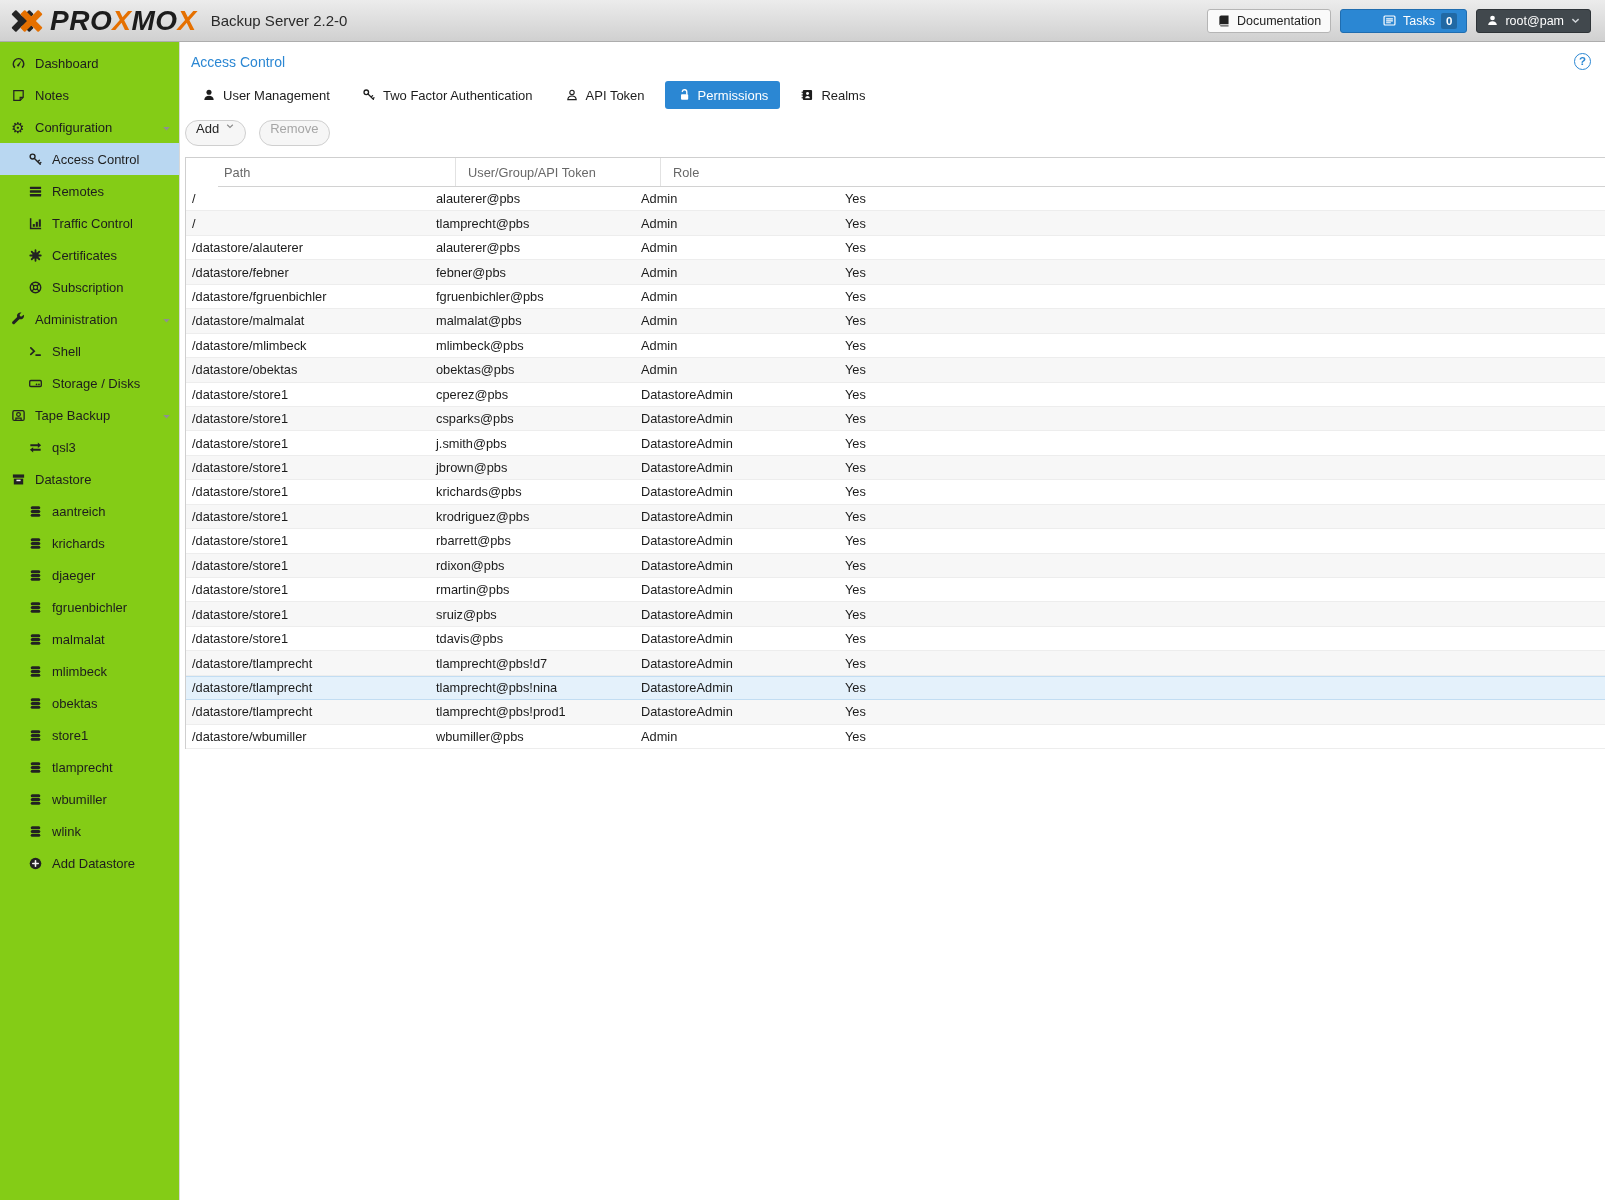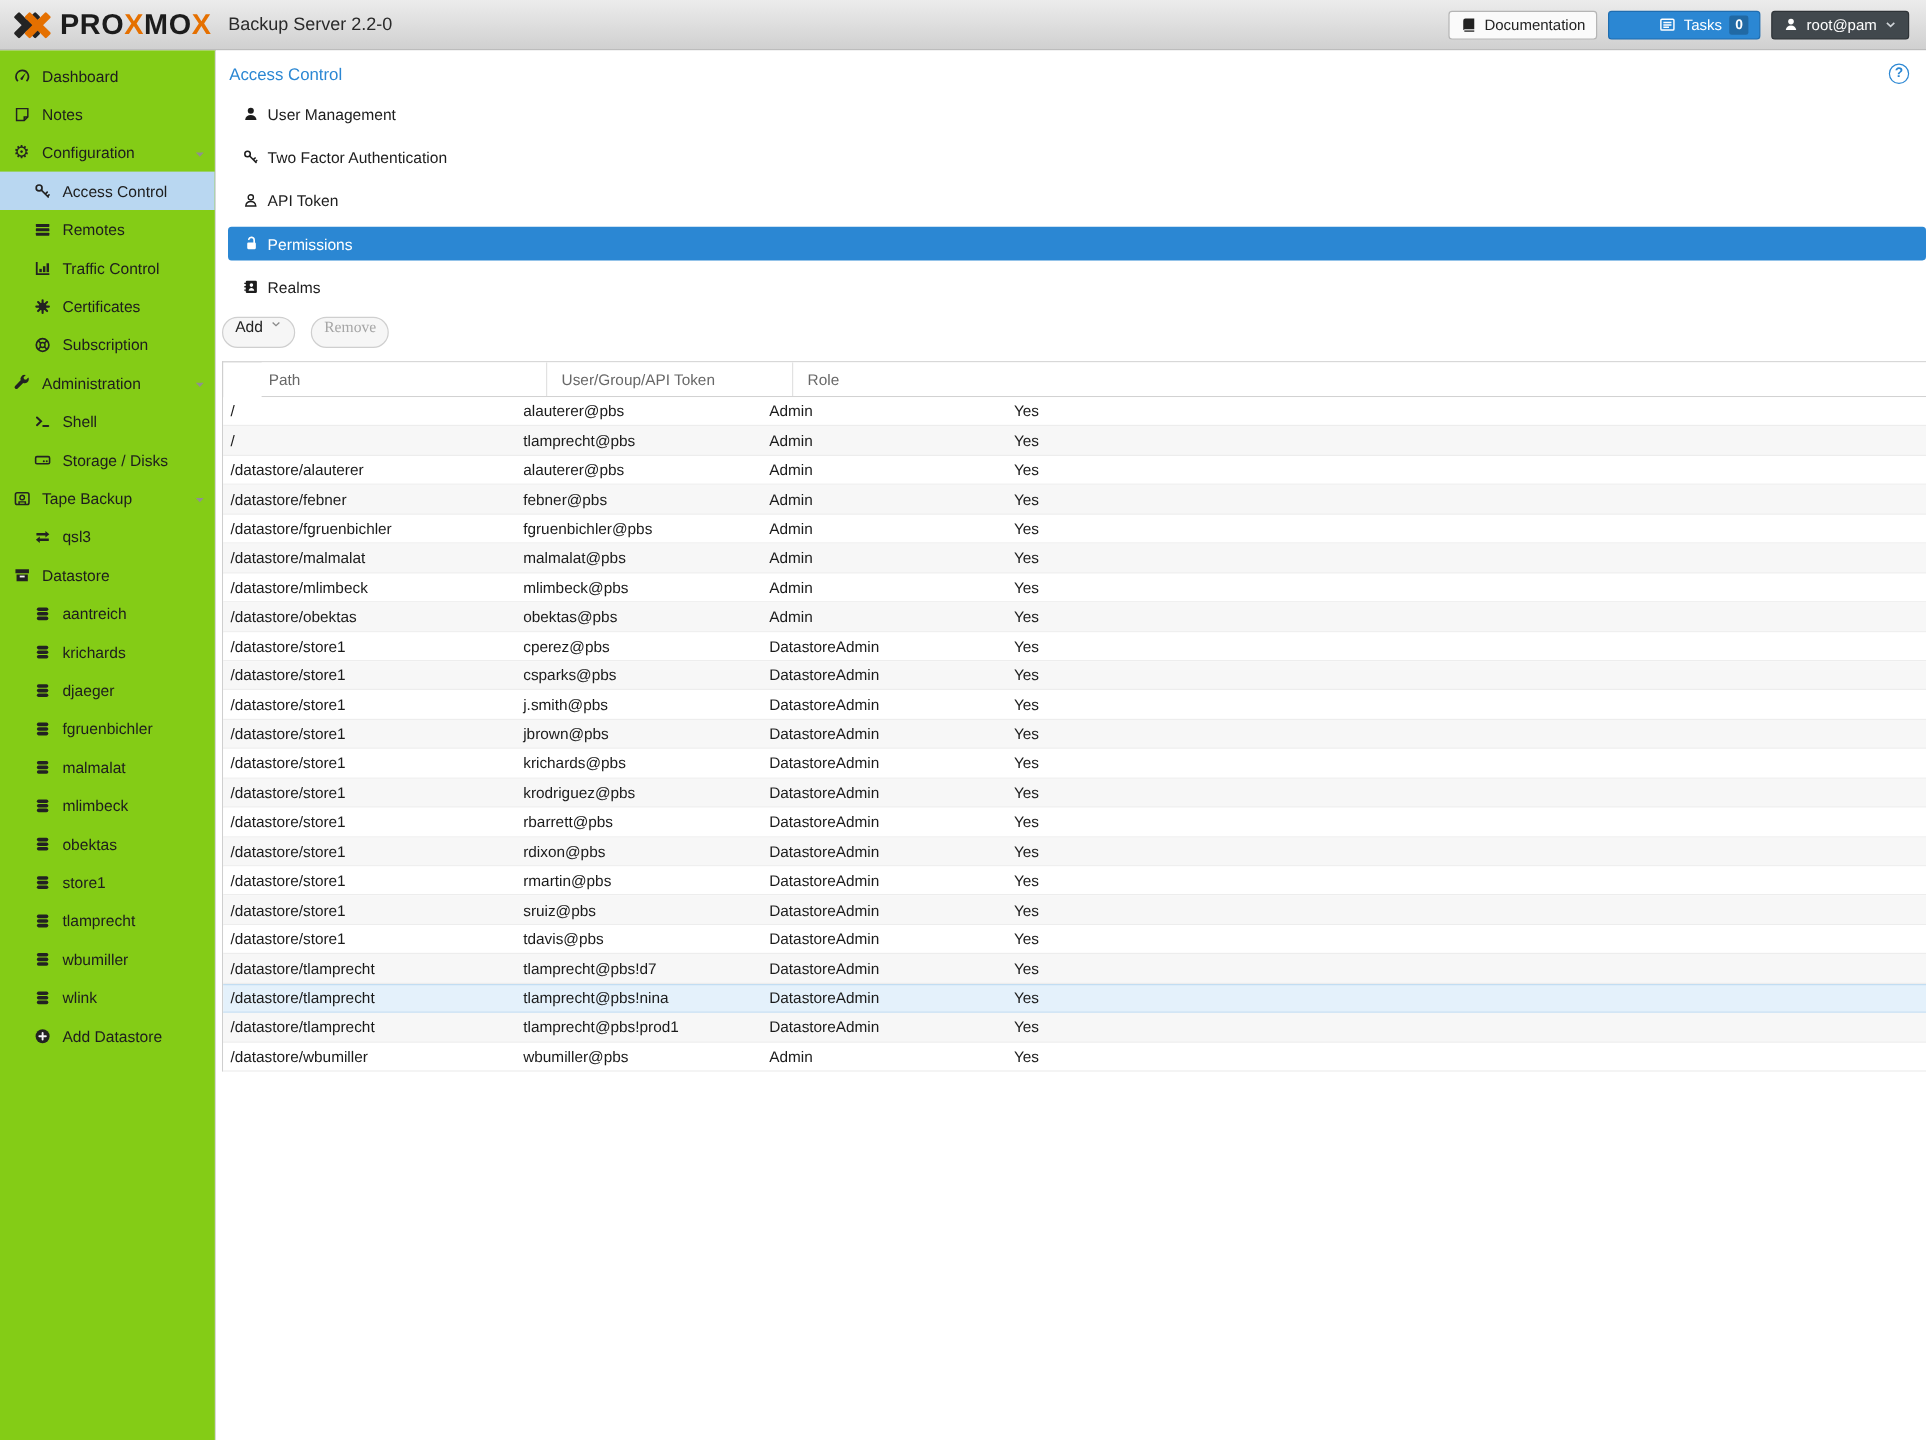--- a/index.html
+++ b/index.html
@@ -20,21 +20,21 @@
     -webkit-font-smoothing:antialiased;
   }
   
   .topbar{
     height:42px;display:flex;align-items:center;justify-content:space-between;
     background:linear-gradient(#ececec,#d0d0d0);
     border-bottom:1px solid #adadad;padding:0 14px 0 8px;
   }
   .brand{display:flex;align-items:center;}
   .logo-mark{display:inline-flex;margin-right:4px;}
-  .logo-word{font-weight:bold;font-size:24px;letter-spacing:.5px;color:#1c1c1c;}
+  .logo-word{font-weight:bold;font-size:28px;letter-spacing:.5px;color:#1c1c1c;font-style:italic;}
   .logo-word .seg-orange{color:var(--orange);}
   .topbar-subtitle{font-size:15px;color:#2a2a2a;margin-left:14px;}
   .topbar-right{display:flex;align-items:center;gap:9px;}
   .tb-btn{
     display:inline-flex;align-items:center;gap:6px;height:24px;
     border-radius:3px;padding:0 9px;font-size:12.5px;cursor:pointer;
     border:1px solid #b5b5b5;background:#fafafa;color:#222;
     font-family:inherit;
   }
   .tb-btn .icon{display:inline-flex;}
@@ -66,37 +66,37 @@
   .main{flex:1;background:#fff;overflow:hidden;}
   
   .panel-header{display:flex;align-items:center;justify-content:space-between;padding:11px 14px 0 11px;}
   .panel-title{color:var(--accent);font-size:14px;}
   .help-badge{
     width:17px;height:17px;border:1.4px solid var(--accent);border-radius:50%;
     color:var(--accent);font-size:11.5px;line-height:14.5px;text-align:center;cursor:pointer;
     font-weight:bold;
   }
   
-  .tabbar{display:flex;gap:8px;margin:11px 0 0 10px;flex-direction:column;}
+  .tabbar{display:flex;gap:8px;margin:11px 0 0 10px;}
   .tab{
     display:inline-flex;align-items:center;gap:7px;height:28px;padding:0 12px;
     border-radius:3px;cursor:pointer;color:#1d1d1d;
   }
   .tab .icon{display:inline-flex;}
   .tab .icon svg{width:14px;height:14px;}
   .tab.active{background:var(--accent);color:#fff;}
   
   .toolbar{display:flex;gap:13px;margin:11px 0 0 5px;padding-bottom:11px;}
   .t-btn{
     display:inline-flex;align-items:flex-start;gap:6px;height:26px;padding:0 10px;
     background:#f6f6f6;border:1px solid #cfcfcf;border-radius:13px;font-size:13px;
     color:#242424;cursor:pointer;font-family:inherit;
   }
   .t-btn .caret{display:inline-flex;color:#8a8a8a;}
-  .t-btn.disabled{color:#a6a6a6;cursor:default;font-family:Liberation Serif, serif;}
+  .t-btn.disabled{color:#a6a6a6;cursor:default;}
   
   .grid{margin-left:5px;border-top:1px solid #cfcfcf;border-left:1px solid #cfcfcf;}
   .grid-header{display:flex;height:29px;border-bottom:1px solid #d2d2d2;background:#fff;margin-left:32px;}
   .gh-cell{
     display:flex;align-items:center;color:#686868;font-size:12.8px;
     border-right:1px solid #e2e2e2;cursor:pointer;
   }
   .gh-cell:last-child{border-right:none;}
   .grid-row{display:flex;height:24.45px;border-bottom:1px solid #ededed;cursor:pointer;background:#fff;}
   .grid-row:nth-child(even){background:var(--stripe);}

